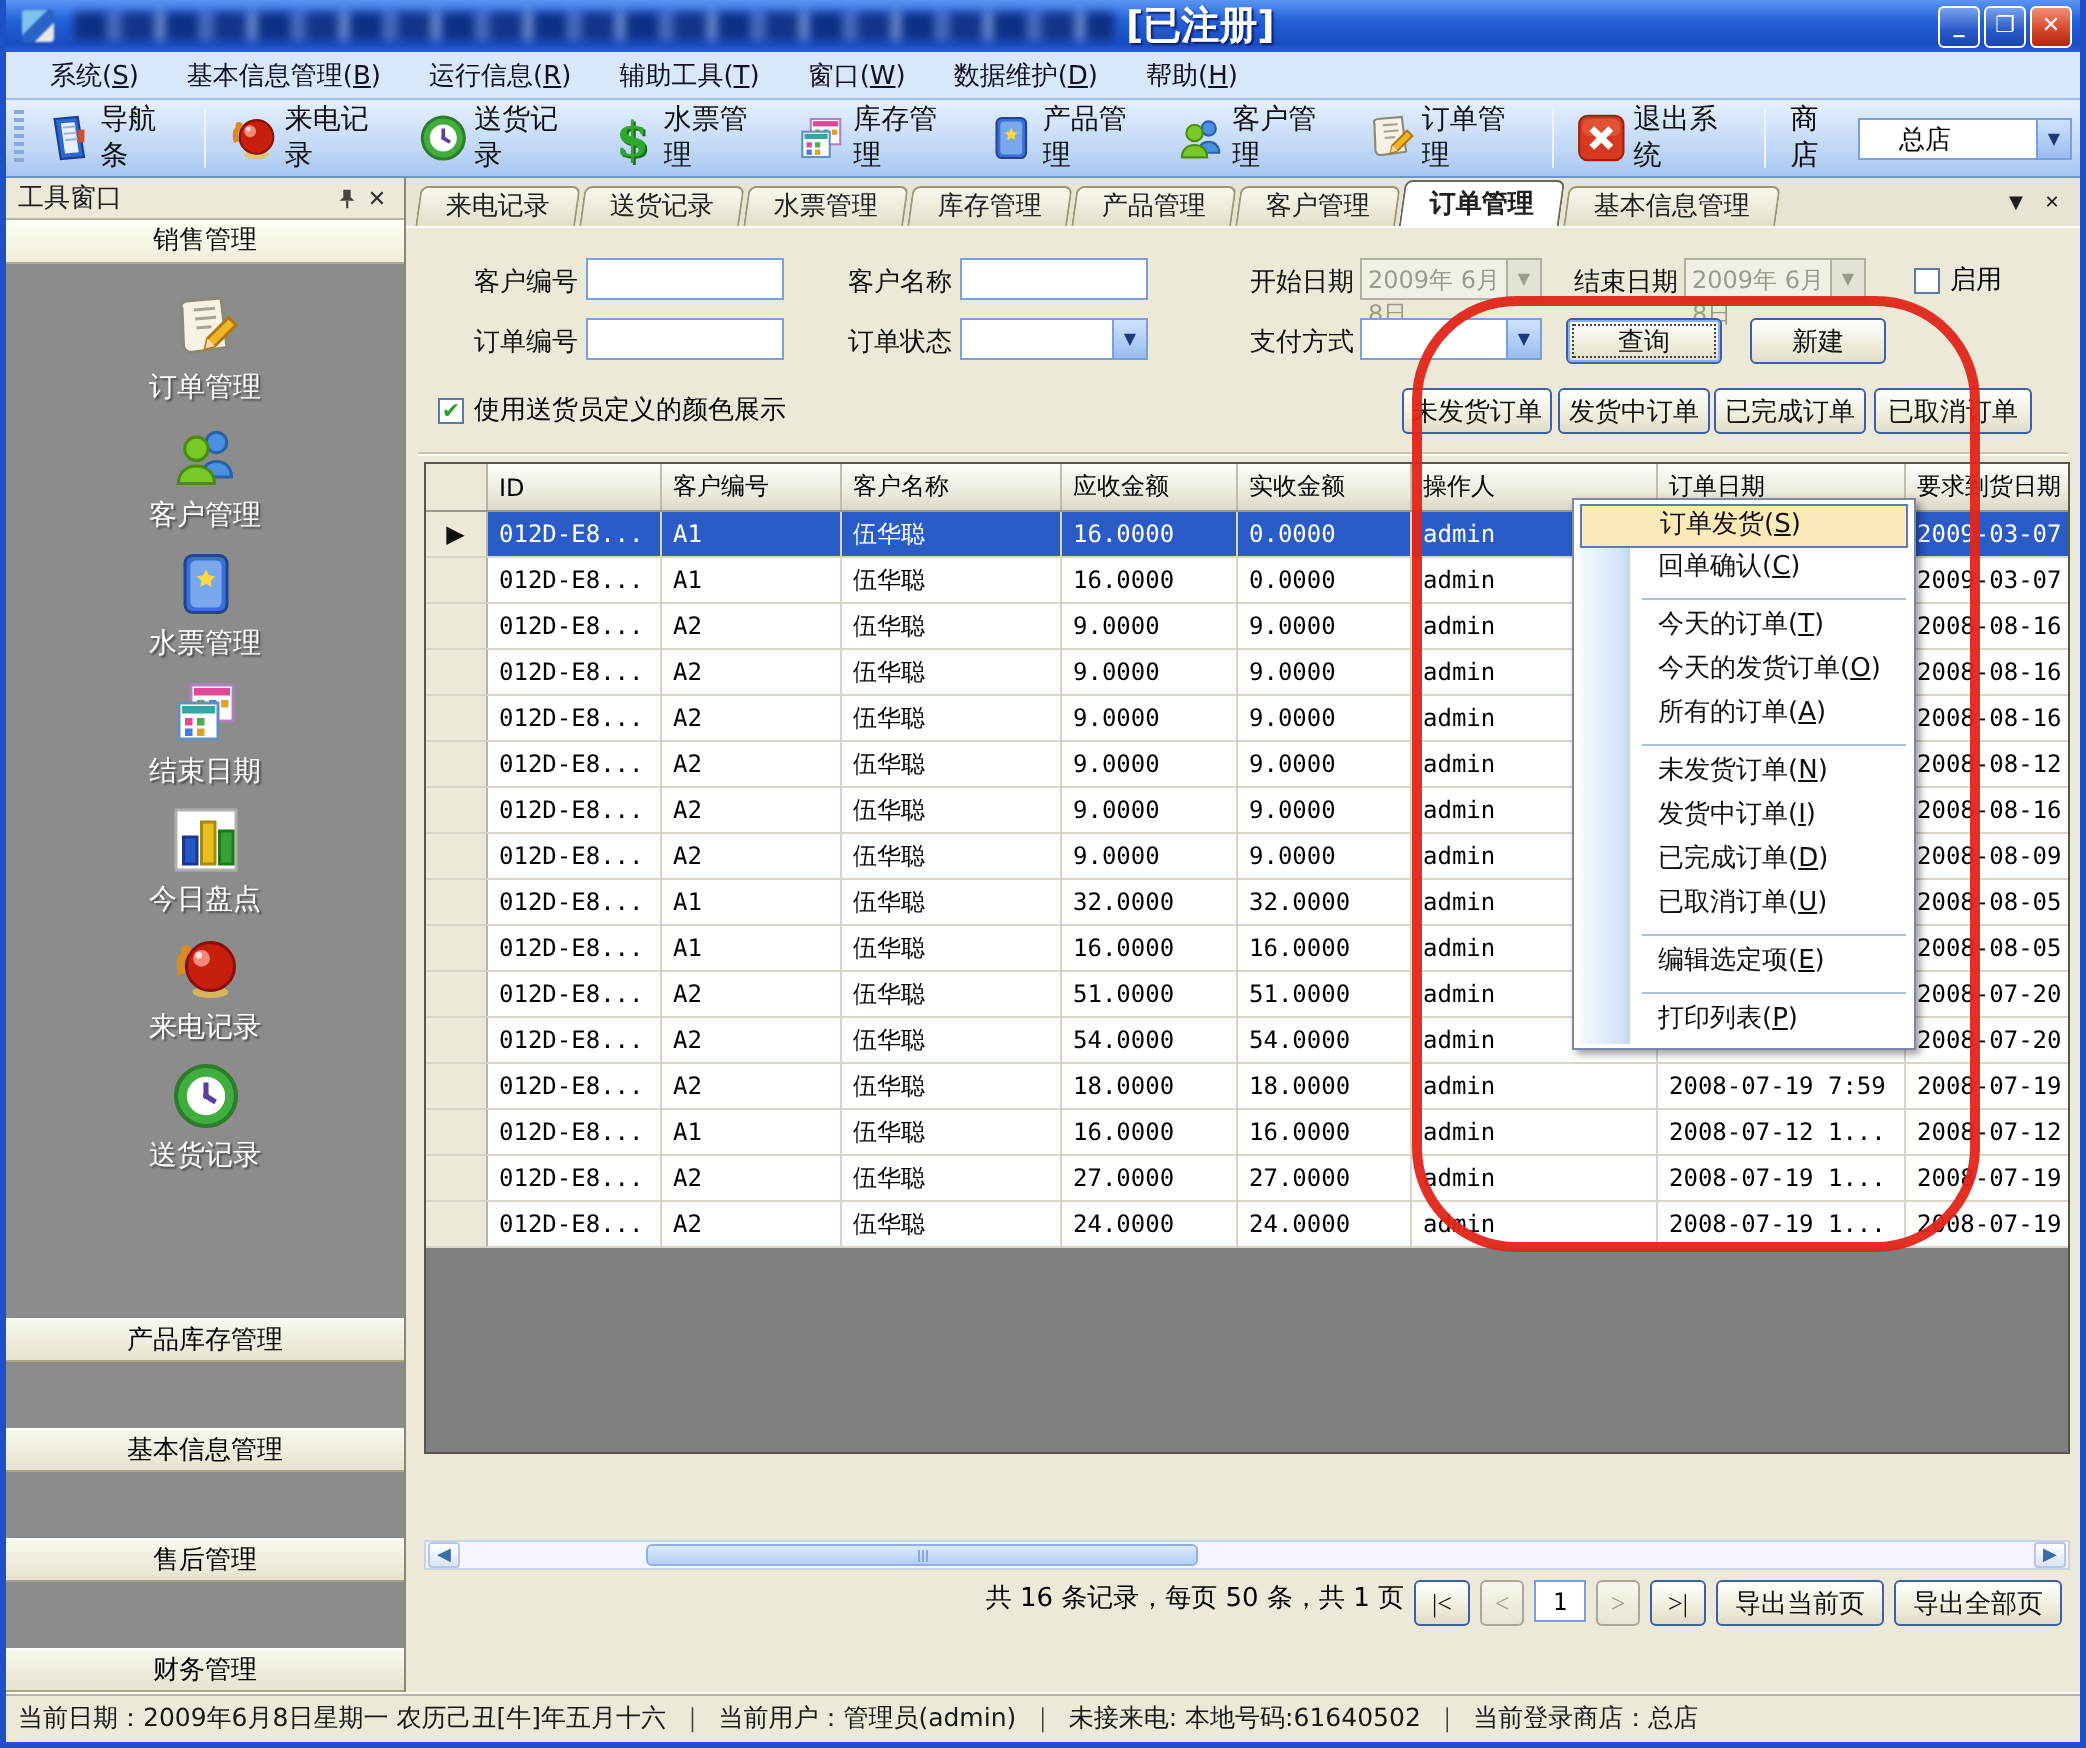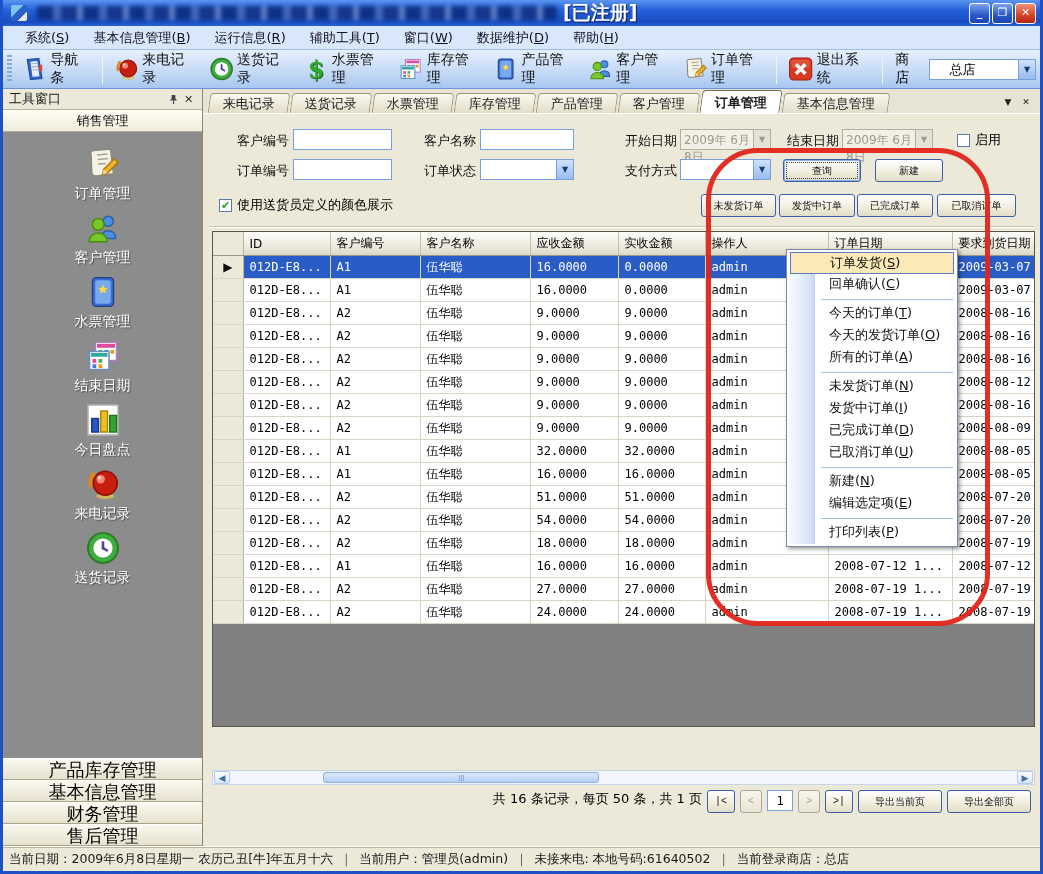--- a/index.html
+++ b/index.html
@@ -48,21 +48,21 @@
   .side-titlebar .sp { flex:1; }
   .side-tb-btn { width:15px; height:15px; display:flex; align-items:center; justify-content:center; font-size:11px; color:#303030; }
   .side-active-group { height:22px; background:linear-gradient(#fffef4,#f0edda); border-bottom:1px solid #b0ac98;
                        text-align:center; font-size:13px; line-height:22px; color:#101010; }
   .side-panel { flex:1; overflow:hidden; padding-top:14px; display:flex; flex-direction:column; align-items:center; gap:7px; }
   .side-item { width:120px; display:flex; flex-direction:column; align-items:center; gap:3px; cursor:default; }
   .side-item .icon { width:36px; height:36px; }
   .side-item .lbl { color:#fff; font-size:14px; text-shadow:1px 1px 1px #4a4a4a; }
   .side-groups { flex:0 0 auto; }
   .side-group { height:22px; background:linear-gradient(#faf8ee,#e6e2ce); border-top:1px solid #fff;
-                border-bottom:1px solid #a8a488; text-align:center; font-size:18px; line-height:21px; }
+                border-bottom:1px solid #a8a488; text-align:center; font-size:13px; line-height:21px;margin-top:33px; }
   
   .main { flex:1; min-width:0; display:flex; flex-direction:column; }
   .tabstrip { height:25px; flex:0 0 25px; background:#e8e4d4; display:flex; align-items:flex-end; padding:2px 4px 0 6px;
               border-bottom:1px solid #fff; }
   .tab { height:20px; padding:0 13px; margin-right:2px; font-size:13px; line-height:20px;
          background:linear-gradient(#faf8ee,#e2deca); border:1px solid #9a9878; border-bottom:none;
          border-radius:4px 4px 0 0; color:#202020; transform:skewX(-8deg); }
   .tab span { display:inline-block; transform:skewX(8deg); }
   .tab.active { background:#fff; font-weight:bold; height:23px; line-height:23px; border-color:#6a6858; }
   .tabstrip .sp { flex:1; }
@@ -74,21 +74,21 @@
             font-family:"DejaVu Sans",sans-serif; }
   .fcombo { position:absolute; height:21px; display:flex; background:#fff; border:1px solid #7aa0dc; }
   .fcombo .val { flex:1; font-size:12px; padding:2px 3px; }
   .fcombo.disabled { background:#f2f0e4; border-color:#b0b0a0; }
   .fcombo.disabled .val { color:#9a9a8e; }
   .fcombo.disabled .combo-arrow { background:#e4e2d4; border-left-color:#b0b0a0; color:#9a9a8e; }
   .chk { position:absolute; display:flex; align-items:center; gap:5px; font-size:13px; }
   .chk .box { width:13px; height:13px; background:#fff; border:1px solid #5a7aa8; display:flex; align-items:center;
               justify-content:center; font-size:11px; color:#2aa02a; font-weight:bold; }
   .xpbtn { position:absolute; height:23px; background:linear-gradient(#fff,#f0eddc 60%,#e0dcc8); border:1px solid #3c5fa8;
-           border-radius:3px; font-size:10px; font-family:Liberation Mono, monospace; color:#101010; text-align:center; }
+           border-radius:3px; font-size:13px; font-family:Liberation Serif, serif; color:#101010; text-align:center; }
   .xpbtn.focused { outline:1px dotted #404040; outline-offset:-4px; box-shadow:0 0 0 1px #88b0ec inset; }
   .filter-divider { position:absolute; left:6px; right:6px; top:112px; border-top:1px solid #c8c4ae; border-bottom:1px solid #fff; }
   
   .grid { position:absolute; left:9px; top:117px; width:823px; height:496px; background:#808080;
           border:1px solid #56564e; overflow:hidden; }
   table.datagrid { border-collapse:collapse; table-layout:fixed; width:823px; font-size:12px; }
   .datagrid th { background:linear-gradient(#fdfdfa,#eae7da 70%,#dcd8c6); border-right:1px solid #c0bdaa;
                  border-bottom:1px solid #9a988a; font-weight:normal; text-align:left; padding:3px 6px; height:22px;
                  white-space:nowrap; overflow:hidden; }
   .datagrid td { background:#fff; border-right:1px solid #d8d5c6; border-bottom:1px solid #d8d5c6; padding:2px 6px;
@@ -373,22 +373,22 @@
                 <path d="M12 7.5 V12 L15.2 14" stroke="#5a3f9e" stroke-width="1.7" fill="none"></path>
                 <circle cx="12" cy="12" r="1" fill="#5a3f9e"></circle>
               </svg>
             </span>
             <span class="lbl">送货记录</span>
           </div>
         </div>
       <div class="side-groups" id="side-groups">
           <div class="side-group">产品库存管理</div>
           <div class="side-group">基本信息管理</div>
+          <div class="side-group">售后管理</div>
           <div class="side-group">财务管理</div>
-          <div class="side-group">售后管理</div>
         </div>
     </div>
 
     <div class="main">
       <div class="tabstrip" id="tabstrip">
           <div class="tab"><span>来电记录</span></div>
           <div class="tab"><span>送货记录</span></div>
           <div class="tab"><span>水票管理</span></div>
           <div class="tab"><span>库存管理</span></div>
           <div class="tab"><span>产品管理</span></div>
@@ -699,21 +699,20 @@
       <div class="cm-sep"></div>
       <div class="cm-item">今天的订单(<u>T</u>)</div>
       <div class="cm-item">今天的发货订单(<u>O</u>)</div>
       <div class="cm-item">所有的订单(<u>A</u>)</div>
       <div class="cm-sep"></div>
       <div class="cm-item">未发货订单(<u>N</u>)</div>
       <div class="cm-item">发货中订单(<u>I</u>)</div>
       <div class="cm-item">已完成订单(<u>D</u>)</div>
       <div class="cm-item">已取消订单(<u>U</u>)</div>
       <div class="cm-sep"></div>
-      <div class="cm-item">新建(<u>N</u>)</div>
       <div class="cm-item">编辑选定项(<u>E</u>)</div>
       <div class="cm-sep"></div>
       <div class="cm-item">打印列表(<u>P</u>)</div>
     </div>
 
   <div class="red-annot"></div>
 
 </div>
 
 </body></html>

